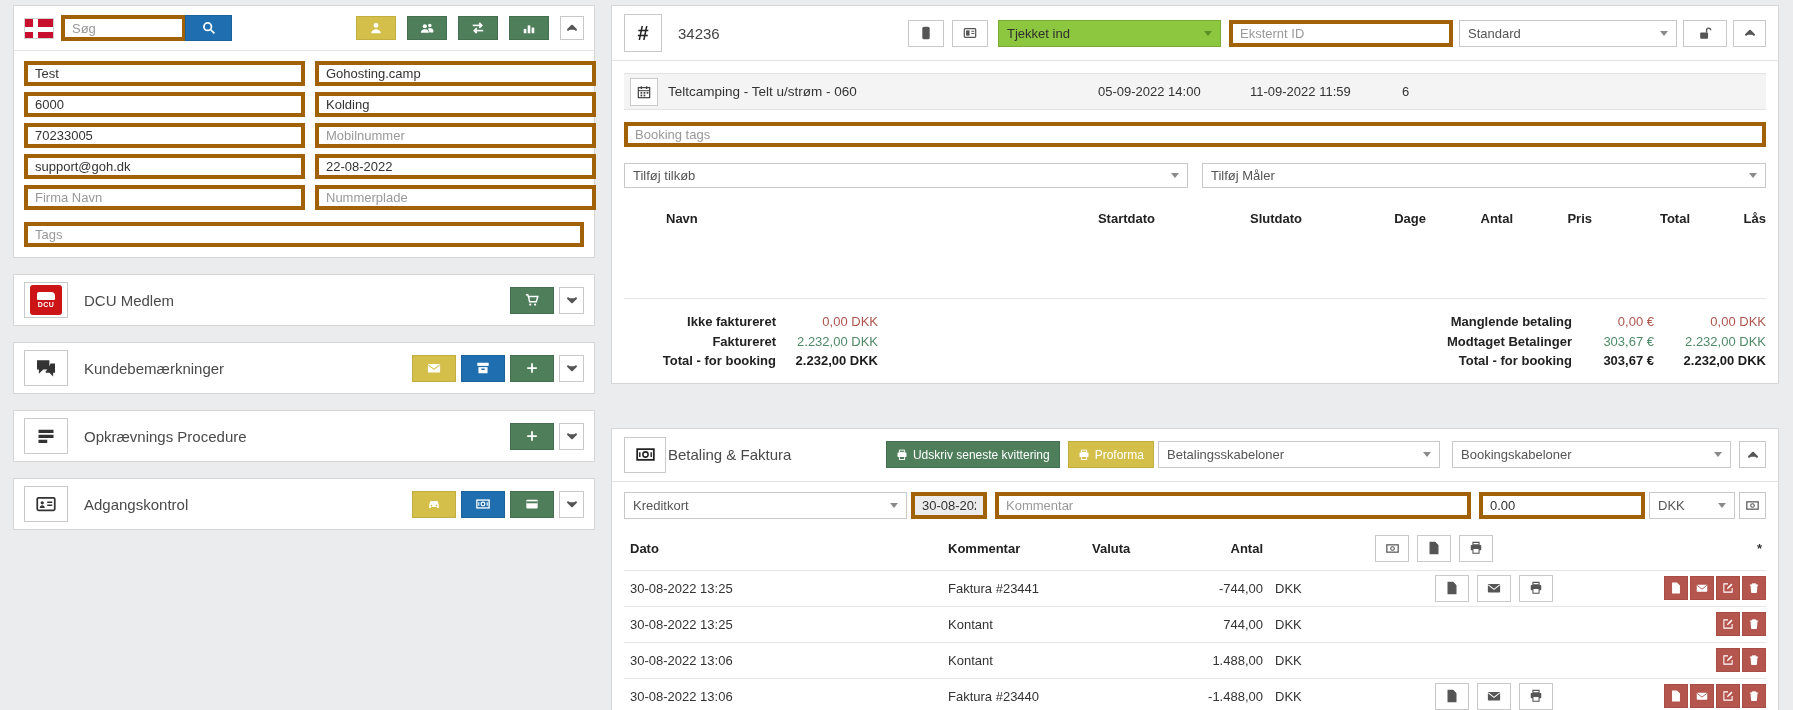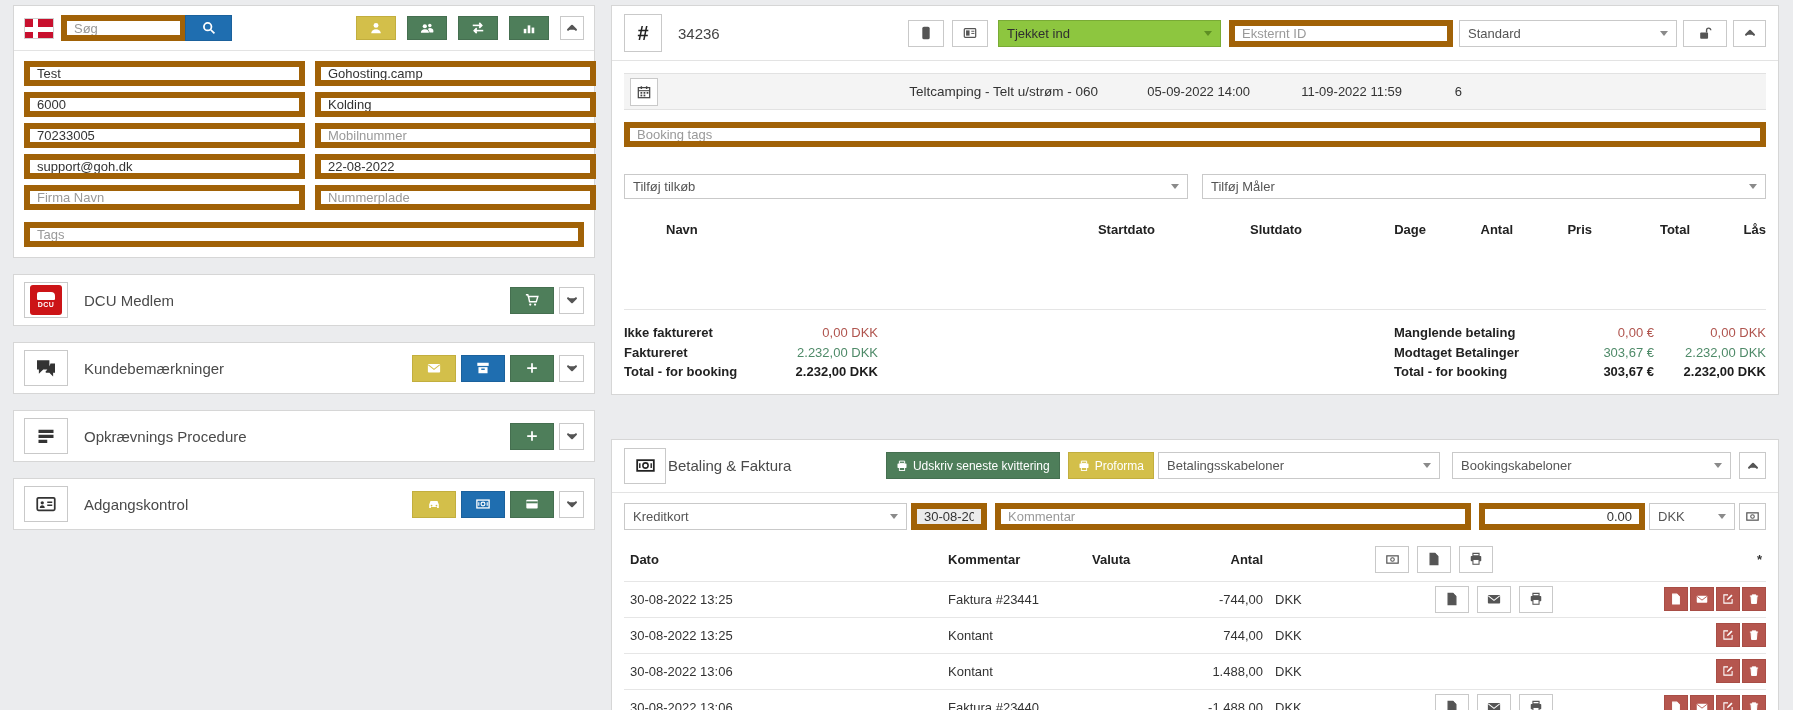--- a/index.html
+++ b/index.html
@@ -14,21 +14,21 @@
   .btn { display:inline-flex; align-items:center; justify-content:center; gap:5px;
          border:1px solid transparent; color:#fff; font-size:12px; cursor:pointer; flex:none; }
   .btn.green  { background:#4e7e5a; border-color:#456f50; }
   .btn.yellow { background:#d3bf4a; border-color:#c2ae3e; }
   .btn.blue   { background:#1f6eb0; border-color:#1b619c; }
   .btn.red    { background:#b5564e; border-color:#a84d45; }
   .btn.white  { background:#fff; border-color:#c9c9c9; color:#555; }
   .ic { width:14px; height:14px; fill:currentColor; flex:none; }
 
   
-  input { border:6px solid #a16207; background:#fff; height:25px; padding:0 7px; font-size:13px; color:#333; width:100%; }
+  input { border:4px solid #a16207; background:#fff; height:25px; padding:0 7px; font-size:13px; color:#333; width:100%; }
   input::placeholder { color:#999; }
   .select { border:1px solid #c9c9c9; background:#fff; height:25px; padding:8px 8px; display:flex;
             align-items:center; justify-content:space-between; color:#555; cursor:pointer; flex:none; }
   .select .caret { width:0; height:0; border-left:4px solid transparent; border-right:4px solid transparent;
                    border-top:5px solid #8a8a8a; margin-left:6px; flex:none; }
 
   
   .search-row { display:flex; align-items:center; padding:9px 10px; border-bottom:1px solid #e3e3e3; }
   .flag { width:30px; height:21px; flex:none; margin-right:7px; border:1px solid #d0d0d0;
           background: linear-gradient(#fff,#fff) 8px 0/5px 100% no-repeat,
@@ -67,38 +67,38 @@
   .status-select { width:223px; height:27px; background:#8dc63f; border:1px solid #79ab35; color:#2f2f2f;
                    margin-left:10px; }
   .status-select .caret { border-top-color:#5d8f23; }
   .ext-input { width:224px; height:27px; margin-left:8px; }
   .cat-select { width:218px; height:27px; margin-left:6px; }
   .lock-btn { width:44px; height:27px; margin-left:6px; }
   .chev-btn { width:33px; height:27px; margin-left:6px; }
 
   .bk-body { padding:12px; }
   .item-row { display:flex; align-items:center; background:#f4f4f4; border:1px solid #e2e2e2;
-              border-left:none; border-right:none; height:37px; padding:0 6px;text-align:right; }
+              border-left:none; border-right:none; height:37px; padding:0 6px; }
   .cal-box { width:28px; height:28px; border:1px solid #c9c9c9; background:#fff; display:flex;
              align-items:center; justify-content:center; color:#444; flex:none; }
   .item-name { margin-left:10px; width:430px; color:#333; font-size:13.5px; }
   .item-start, .item-end { width:152px; color:#333; }
   .item-count { width:60px; color:#333; }
   .bk-tags { margin-top:12px; }
-  .addon-row { display:flex; gap:14px; margin-top:27px; }
+  .addon-row { display:flex; gap:14px; margin-top:16px; }
   .addon-row .select { flex:1; }
 
   .items-head { display:flex; align-items:center; margin-top:14px; padding:9px 0; font-weight:bold; color:#222; }
   .ih-name { flex:1; padding-left:42px; }
   .ih { text-align:right; flex:none; }
   .items-empty { height:64px; border-bottom:1px solid #e5e5e5; }
 
   .totals { display:flex; padding-top:13px; line-height:19.5px; }
   .t-row { display:flex; }
-  .t-label { font-weight:bold; color:#222; }
+  .t-label { font-weight:bold; color:#222;text-align:right; }
   .tl .t-label { width:152px; }
   .tl .t-val { width:102px; text-align:right; }
   .tr-group { margin-left:auto; }
   .tr-group .t-label { width:178px; }
   .t-eur { width:82px; text-align:right; }
   .t-dkk { width:112px; text-align:right; }
   .neg { color:#b0544e; }
   .pos { color:#4e8a68; }
   .tot { color:#1d1d1d; font-weight:bold; }
 
@@ -114,21 +114,21 @@
   .btn-proforma { height:27px; padding:0 9px; font-size:12px; margin-left:8px; }
   .tpl-select { width:279px; height:27px; margin-left:12px; }
   .tpl-select2 { width:282px; height:27px; margin-left:4px; }
   .pay-chev { width:27px; height:27px; margin-left:8px; }
 
   .pay-body { padding:10px 12px 14px; }
   .pay-input-row { display:flex; align-items:center; }
   .method-select { width:283px; height:27px; }
   .pay-date { width:76px; height:27px; background:#ececec; color:#333; margin-left:4px; flex:none; }
   .pay-comment { flex:1; height:27px; margin-left:8px; }
-  .pay-amount { width:166px; height:27px; margin-left:8px; text-align:right; flex:none; }
+  .pay-amount { width:166px; height:27px; margin-left:8px; flex:none; }
   .cur-select { width:86px; height:27px; margin-left:4px; }
   .pay-money-btn { width:27px; height:27px; margin-left:4px; }
 
   .pay-thead { display:flex; align-items:center; margin-top:16px; padding-bottom:8px; font-weight:bold; color:#222; }
   .pt-date { width:324px; padding-left:6px; }
   .pt-comment { width:144px; }
   .pt-valuta { width:78px; }
   .pt-antal { width:93px; text-align:right; }
   .pt-btns { display:flex; gap:8px; margin-left:112px; }
   .pt-btns .btn, .doc-btns .btn { width:34px; height:27px; }

